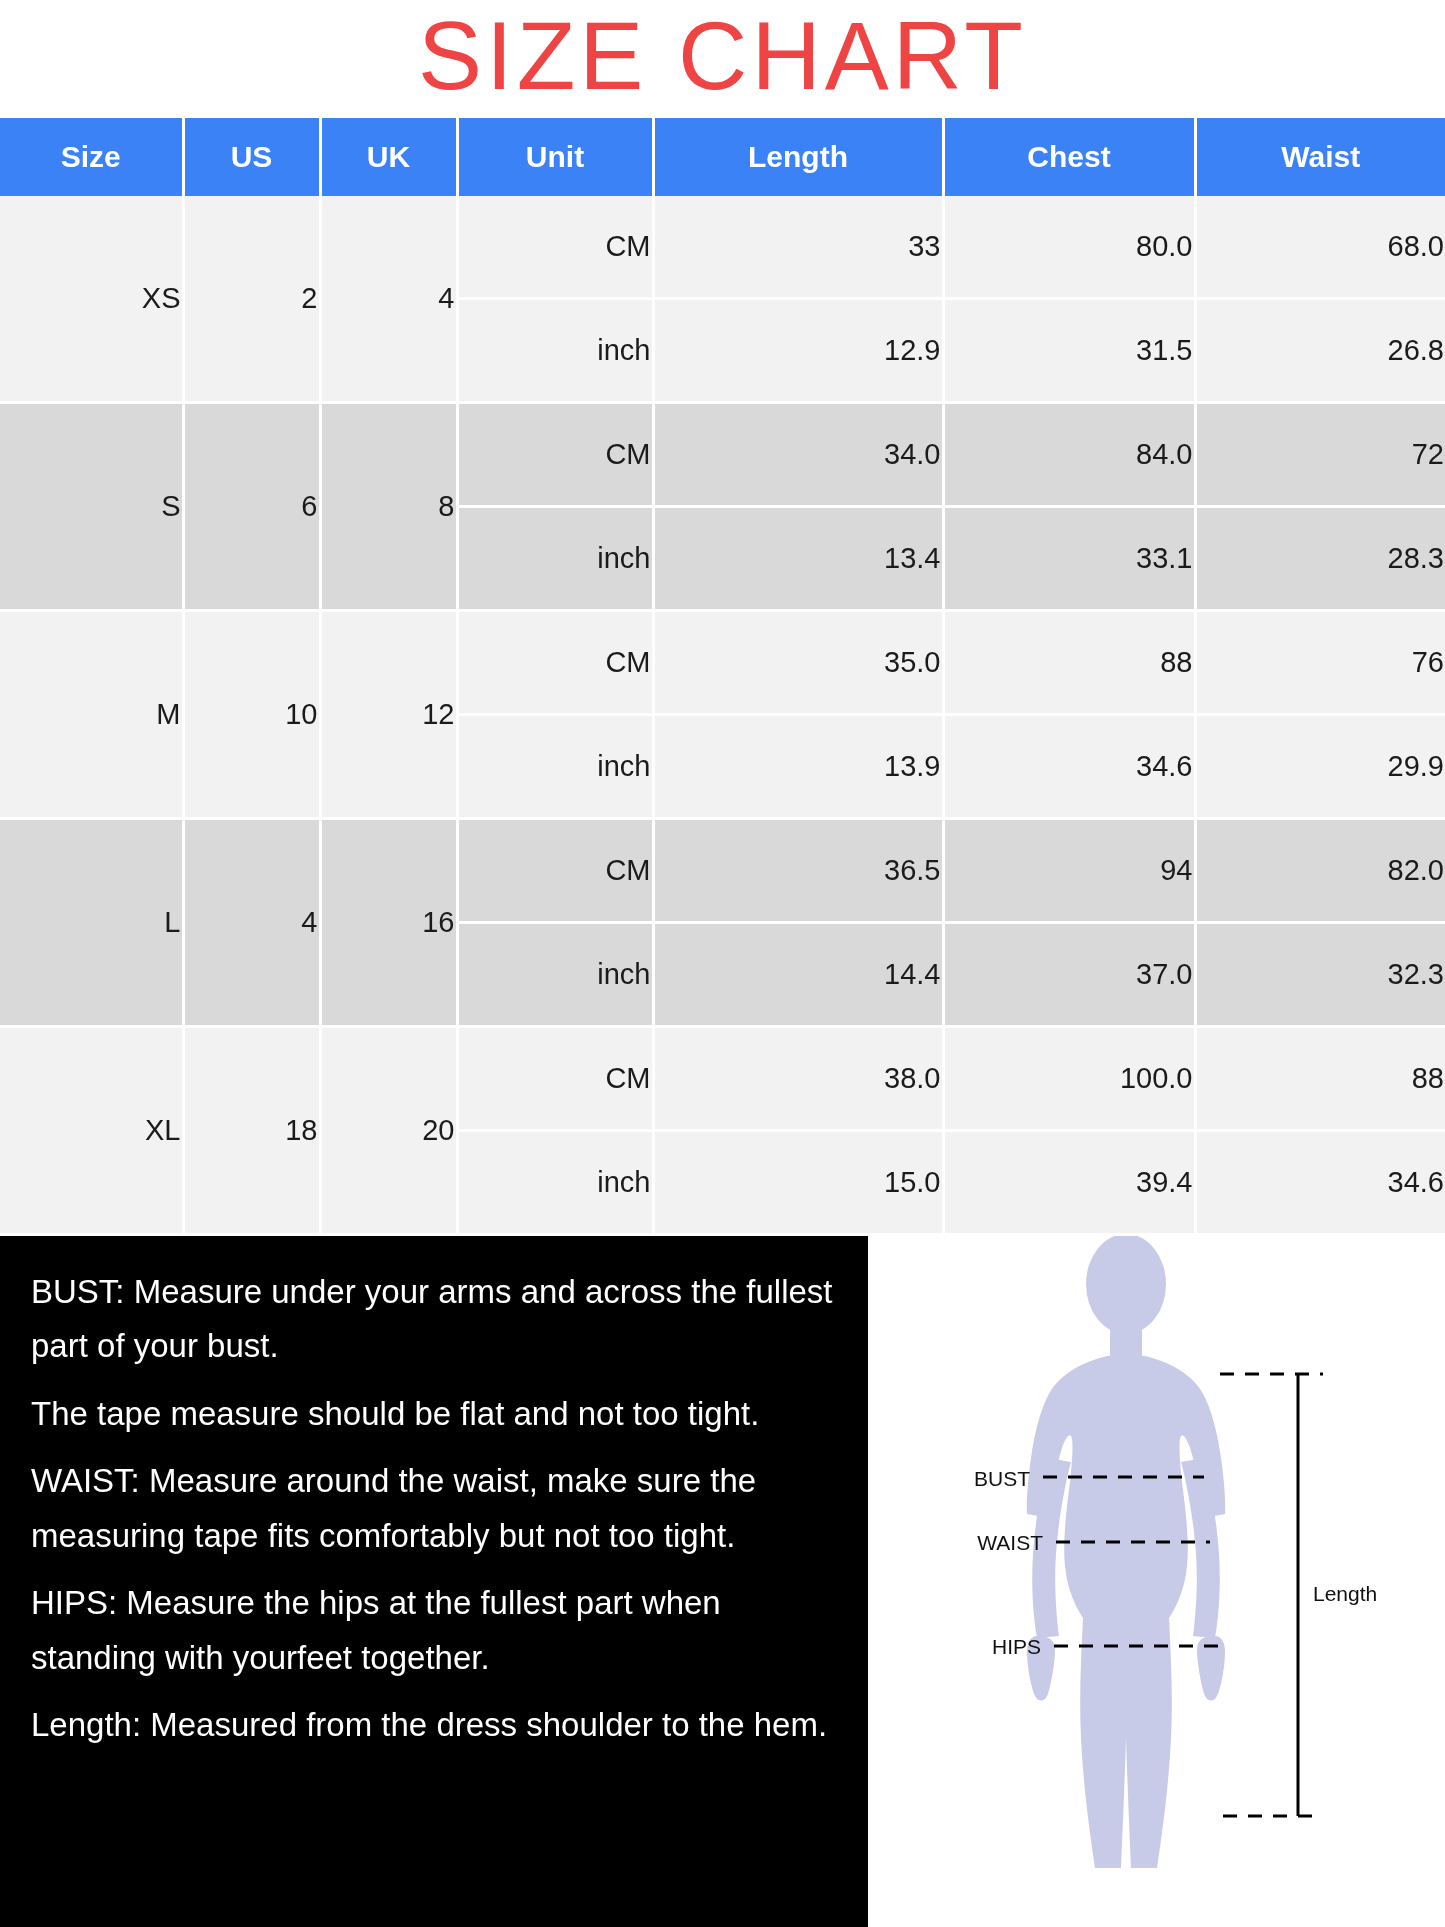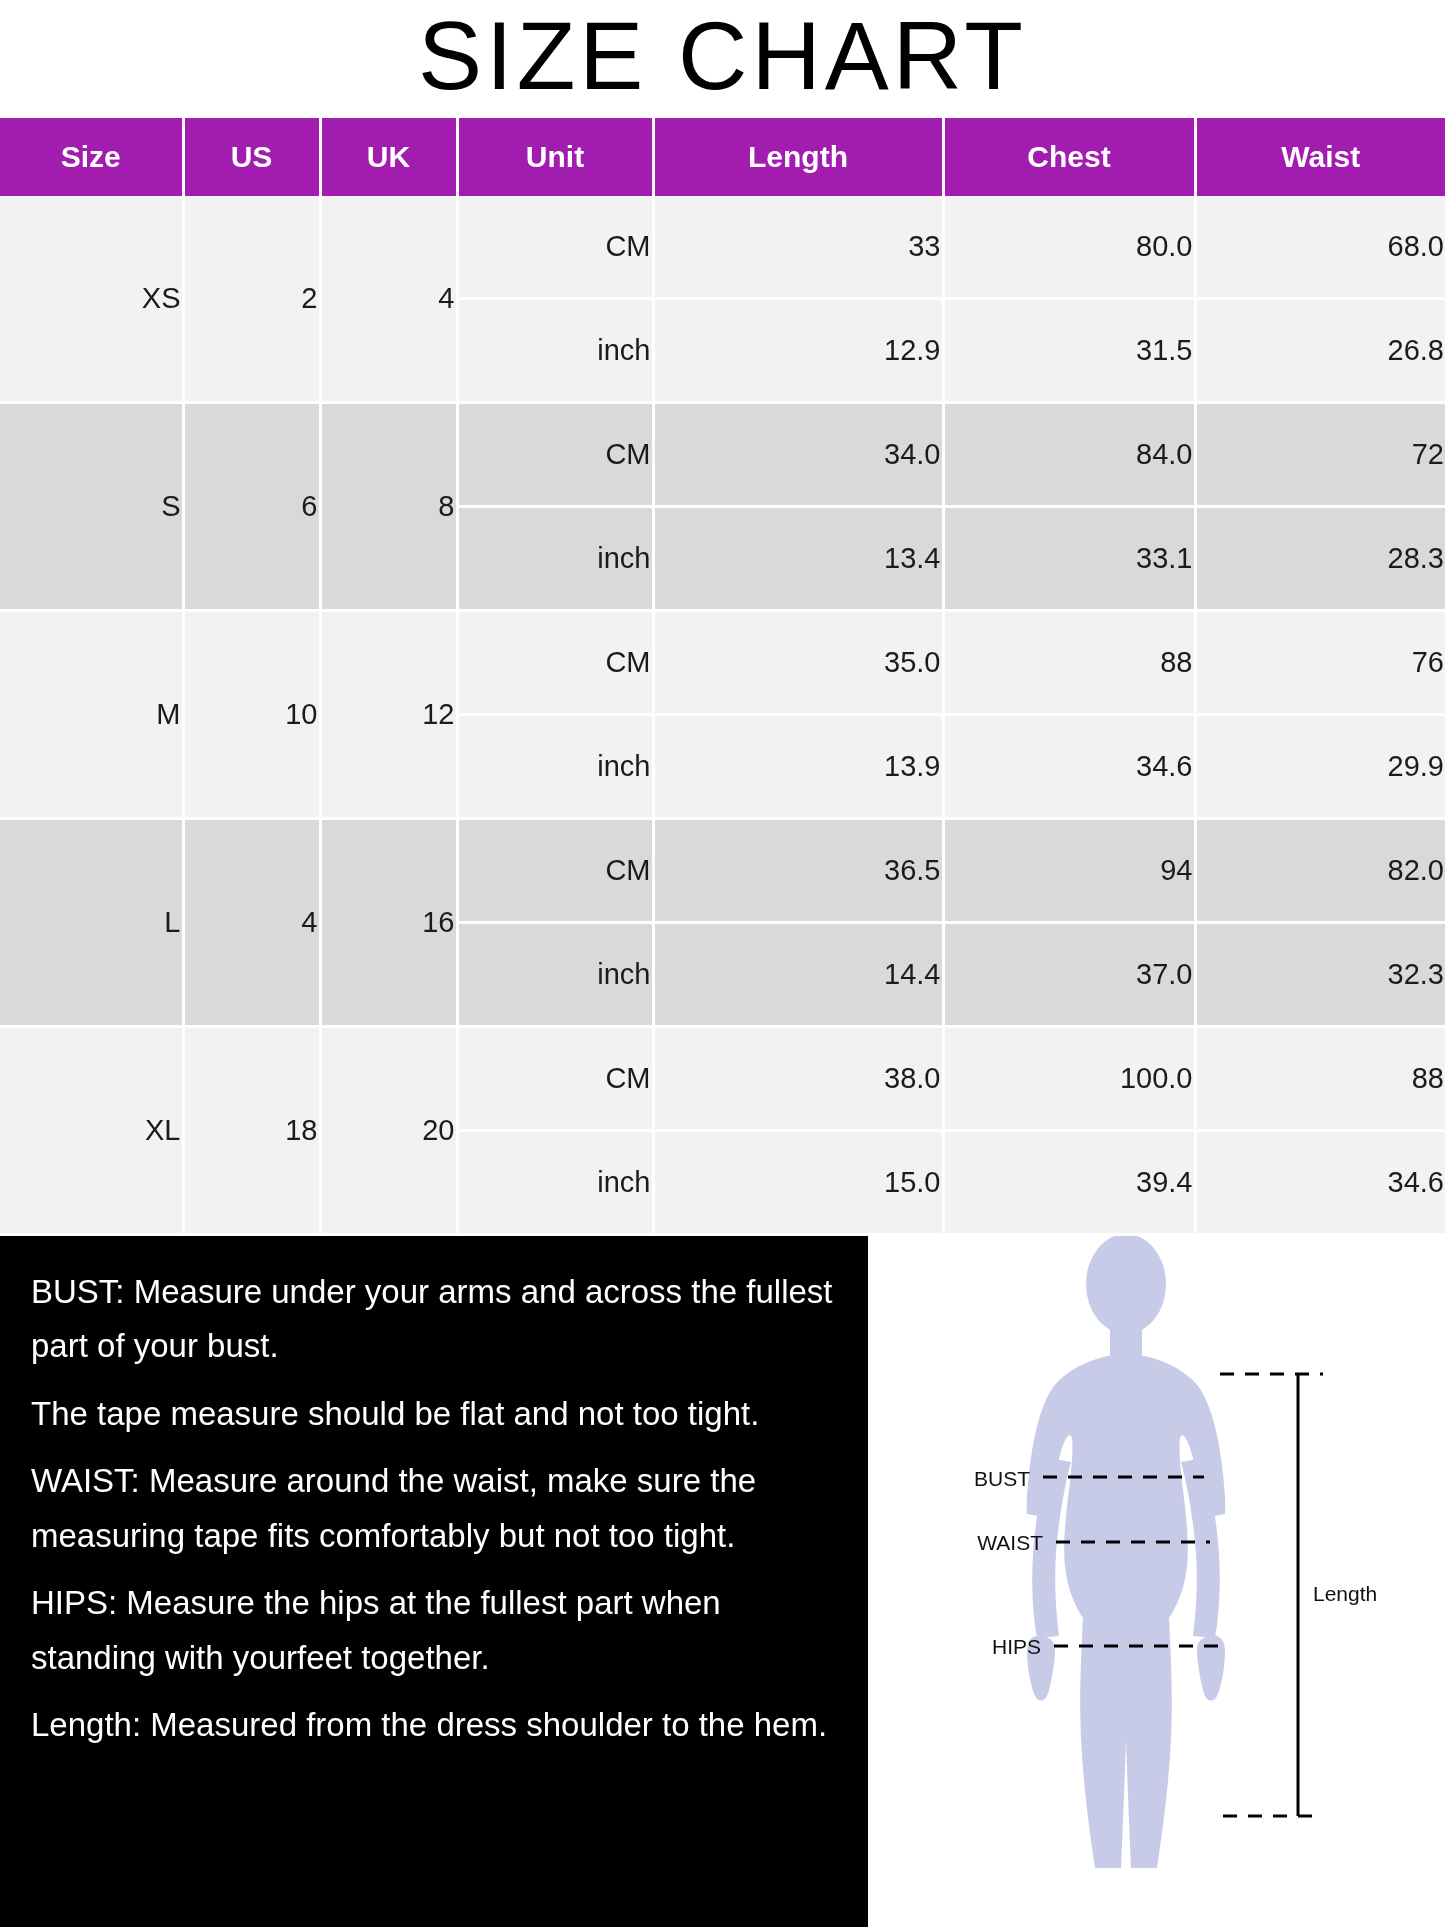--- a/index.html
+++ b/index.html
@@ -19,31 +19,31 @@
   }
 
   
   .title {
     text-align: center;
     font-size: 96px;
     font-weight: 400;
     letter-spacing: 4px;
     line-height: 1.0;
     padding: 8px 0 14px 0;
-    color: #000000;
+    color: #ef4444;
   }
 
   
   table.size-table {
     border-collapse: collapse;
     width: 1445px;
     table-layout: fixed;
   }
   table.size-table th {
-    background: #a21caf;
+    background: #3b82f6;
     color: #ffffff;
     font-size: 30px;
     font-weight: 700;
     height: 76px;
     border-right: 3px solid #ffffff;
     text-align: center;
   }
   table.size-table th:last-child { border-right: none; }
 
   table.size-table td {

